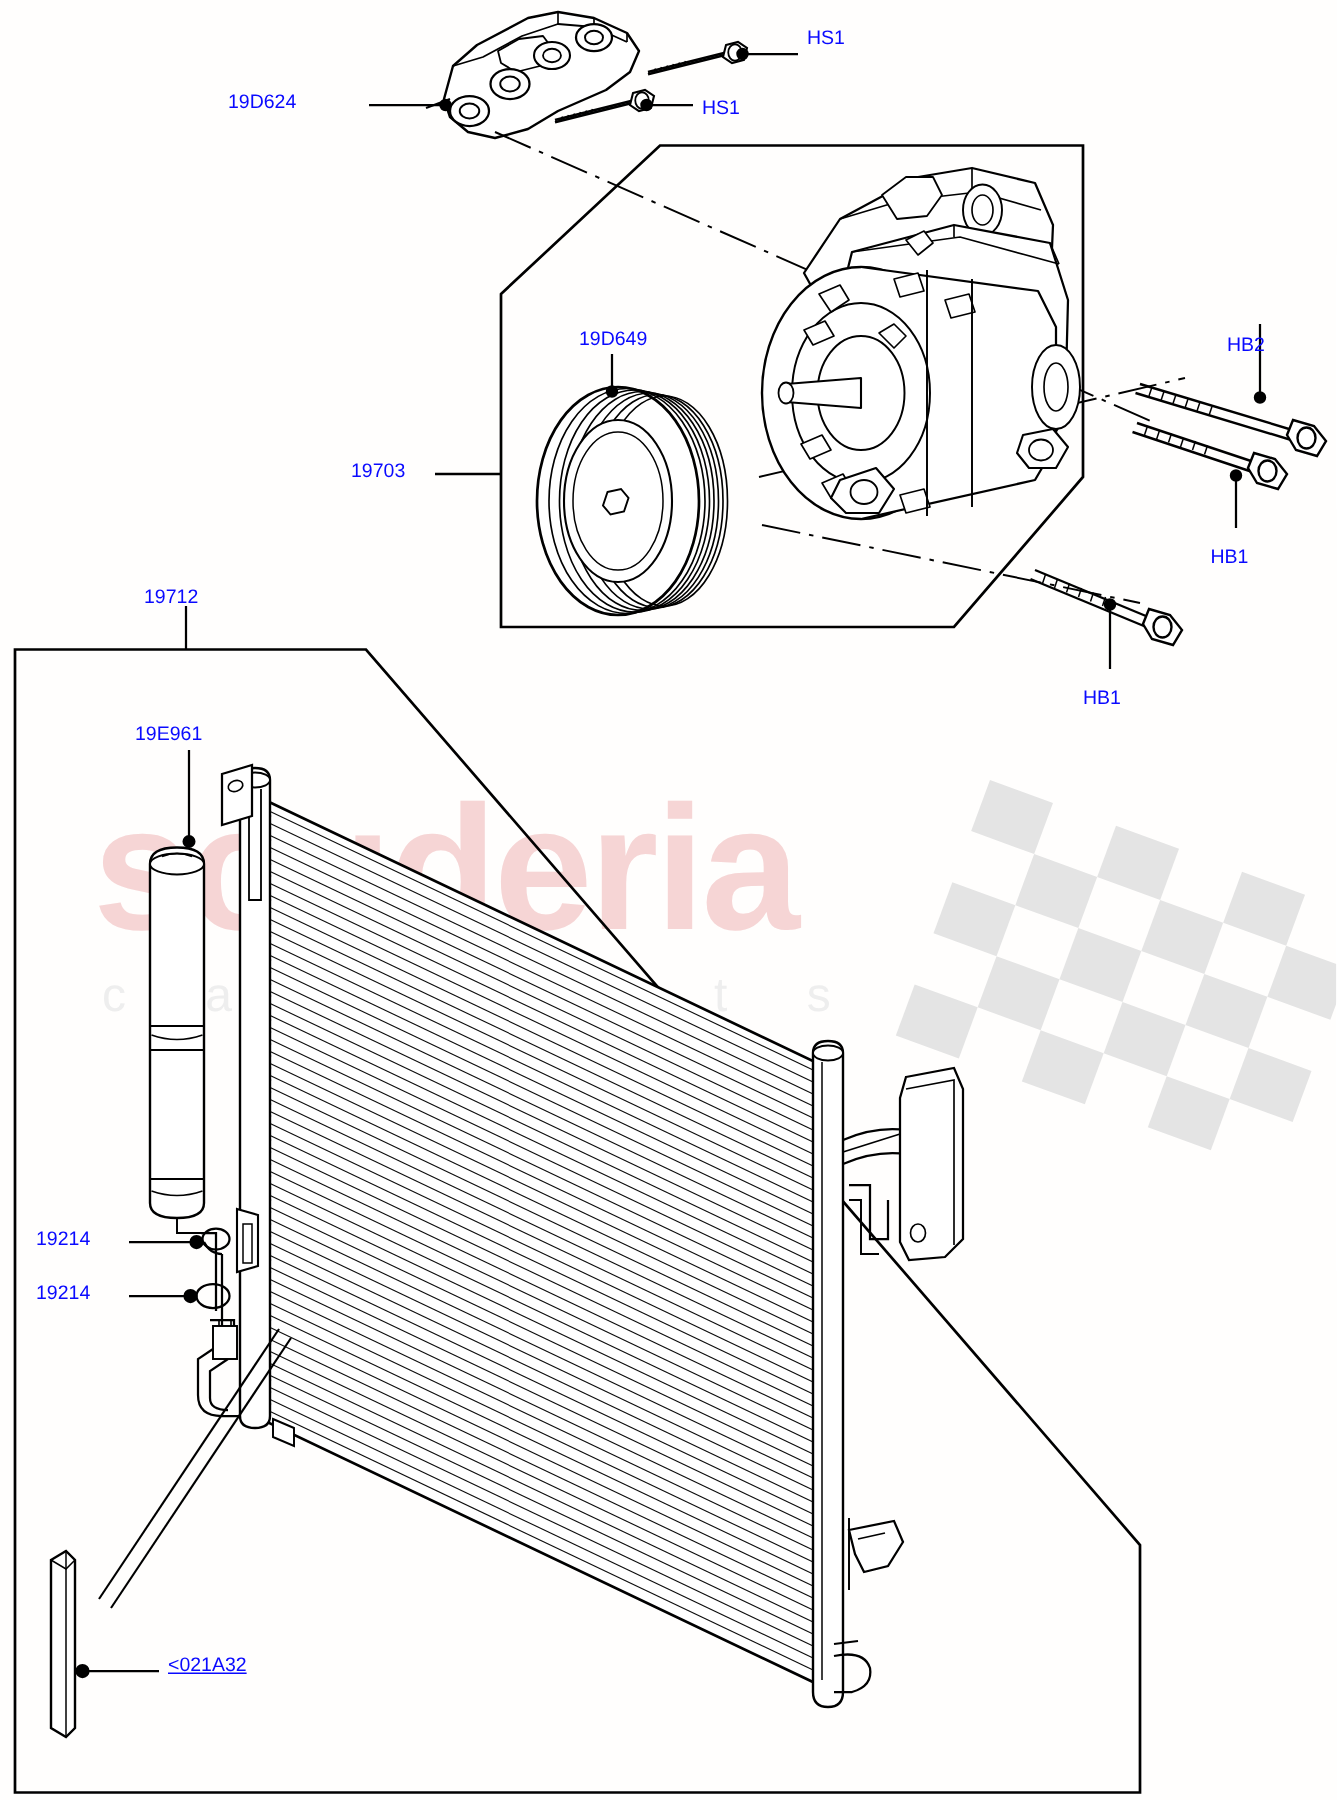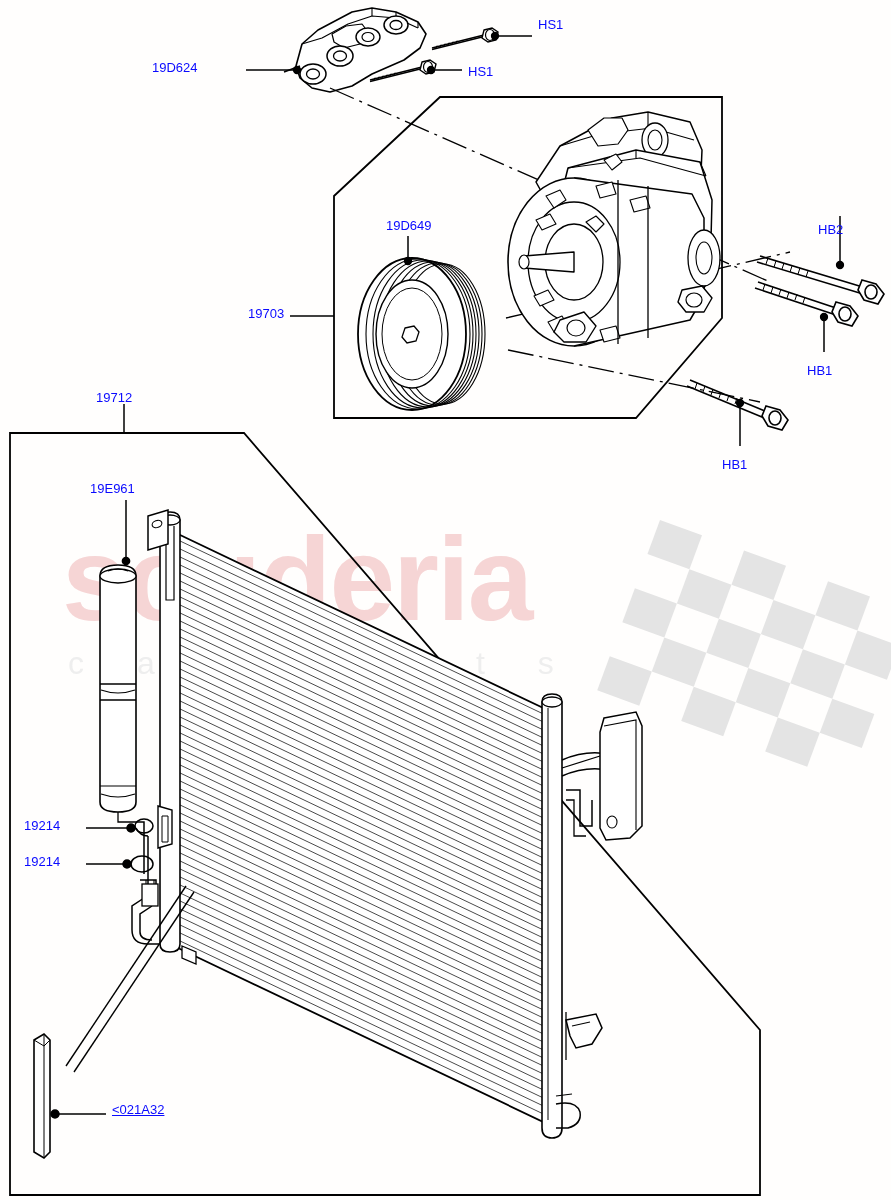--- a/index.html
+++ b/index.html
@@ -410,21 +410,21 @@
       <line x1="66" y1="1066" x2="186" y2="886"></line>
       <line x1="74" y1="1072" x2="194" y2="892"></line>
     </g>
   </svg>
 
   <div>
     <div class="lbl" style="left:152px;top:60px;">19D624</div>
     <div class="lbl" style="left:538px;top:17px;">HS1</div>
     <div class="lbl" style="left:468px;top:64px;">HS1</div>
     <div class="lbl" style="left:386px;top:218px;">19D649</div>
-    <div class="lbl" style="left:248px;top:306px;">19703</div>
+    <div class="lbl" style="left:234px;top:306px;">19703</div>
     <div class="lbl" style="left:818px;top:196px;margin-top:26px;">HB2</div>
     <div class="lbl" style="left:807px;top:363px;">HB1</div>
     <div class="lbl" style="left:722px;top:457px;">HB1</div>
     <div class="lbl" style="left:96px;top:390px;">19712</div>
     <div class="lbl" style="left:90px;top:481px;">19E961</div>
     <div class="lbl" style="left:24px;top:818px;">19214</div>
     <div class="lbl" style="left:24px;top:854px;">19214</div>
     <div class="lbl" style="left:112px;top:1102px;text-decoration:underline;">&lt;021A32</div>
   </div>
 

